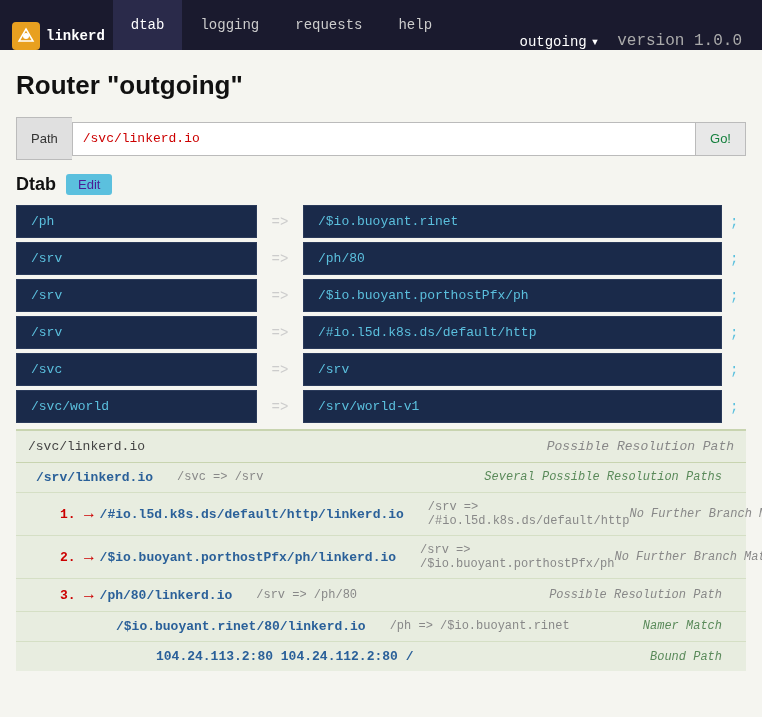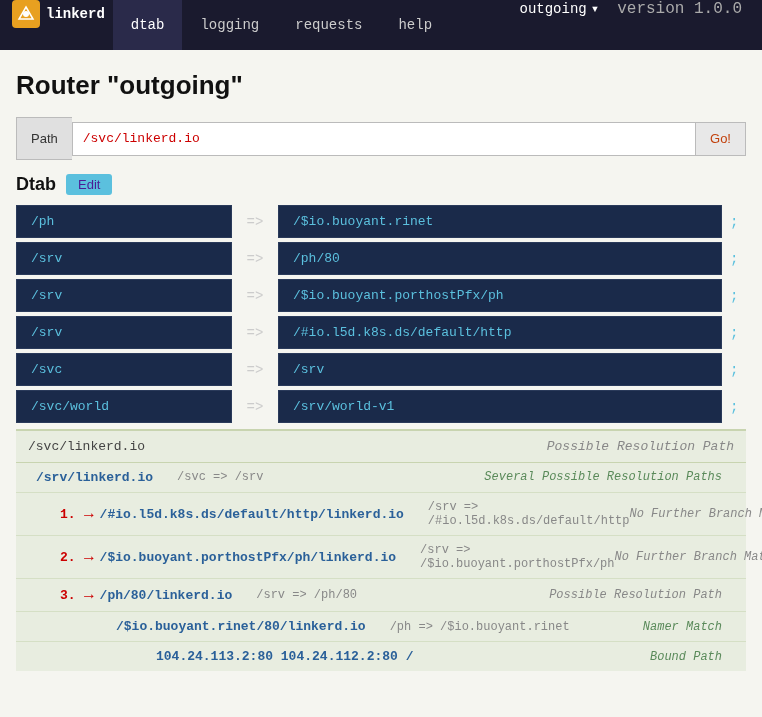--- a/index.html
+++ b/index.html
@@ -2,21 +2,21 @@
 <html><head>
   <meta charset="utf-8">
   <style>
     * { margin: 0; padding: 0; box-sizing: border-box; }
     body { font-family: 'Courier New', monospace; background: #f5f5f0; font-size: 13px; }
 
     
     .top-nav {
       background: #1a1a2e;
       display: flex;
-      align-items: flex-start;
+      align-items: flex-end;
       height: 50px;
       padding: 0 12px;
       gap: 0;
     }
     .nav-logo {
       display: flex;
       align-items: center;
       gap: 6px;
       color: #fff;
       font-size: 14px;
@@ -111,21 +111,21 @@
     }
     .path-go {
       background: #e8e8e8;
       border: 1px solid #bbb;
       padding: 6px 14px;
       font-size: 13px;
       height: 34px;
       cursor: pointer;
       display: flex;
       align-items: center;
-      color: #c2410c;
+      color: #15803d;
       font-family: Arial, sans-serif;
     }
 
     
     .dtab-header {
       display: flex;
       align-items: center;
       gap: 10px;
       margin-bottom: 10px;
     }
@@ -153,21 +153,21 @@
     .dtab-row {
       display: flex;
       align-items: center;
       margin-bottom: 4px;
       gap: 8px;
     }
     .dtab-cell-left {
       background: #1a2a4a;
       color: #5bc0de;
       padding: 8px 14px;
-      width: 216px;
+      width: 241px;
       font-size: 13px;
       border: 1px solid #2a3a5a;
     }
     .dtab-arrow {
       color: #ccc;
       font-size: 14px;
       width: 30px;
       text-align: center;
     }
     .dtab-cell-right {
@@ -388,21 +388,21 @@
         <span class="arrow-icon">→</span>
         <span class="res-link">
           <span>/ph/80/linkerd.io</span>
         </span>
         <span class="res-rule">/srv =&gt; /ph/80</span>
         <span class="res-status" style="margin-left:auto;padding-right:12px;color:#888;font-style:italic;">Possible Resolution Path</span>
       </div>
     </div>
 
     <div class="res-row">
-      <div style="display:flex;align-items:center;flex:1;margin-left:100px;">
+      <div style="display:flex;flex:1;margin-left:100px;">
         <span class="res-link">
           <span>/$io.buoyant.rinet/80/linkerd.io</span>
         </span>
         <span class="res-rule">/ph =&gt; /$io.buoyant.rinet</span>
         <span class="res-status namer" style="margin-left:auto;padding-right:12px;">Namer Match</span>
       </div>
     </div>
 
     <div class="res-row" style="border-bottom:none;">
       <div style="display:flex;align-items:center;flex:1;margin-left:140px;">

